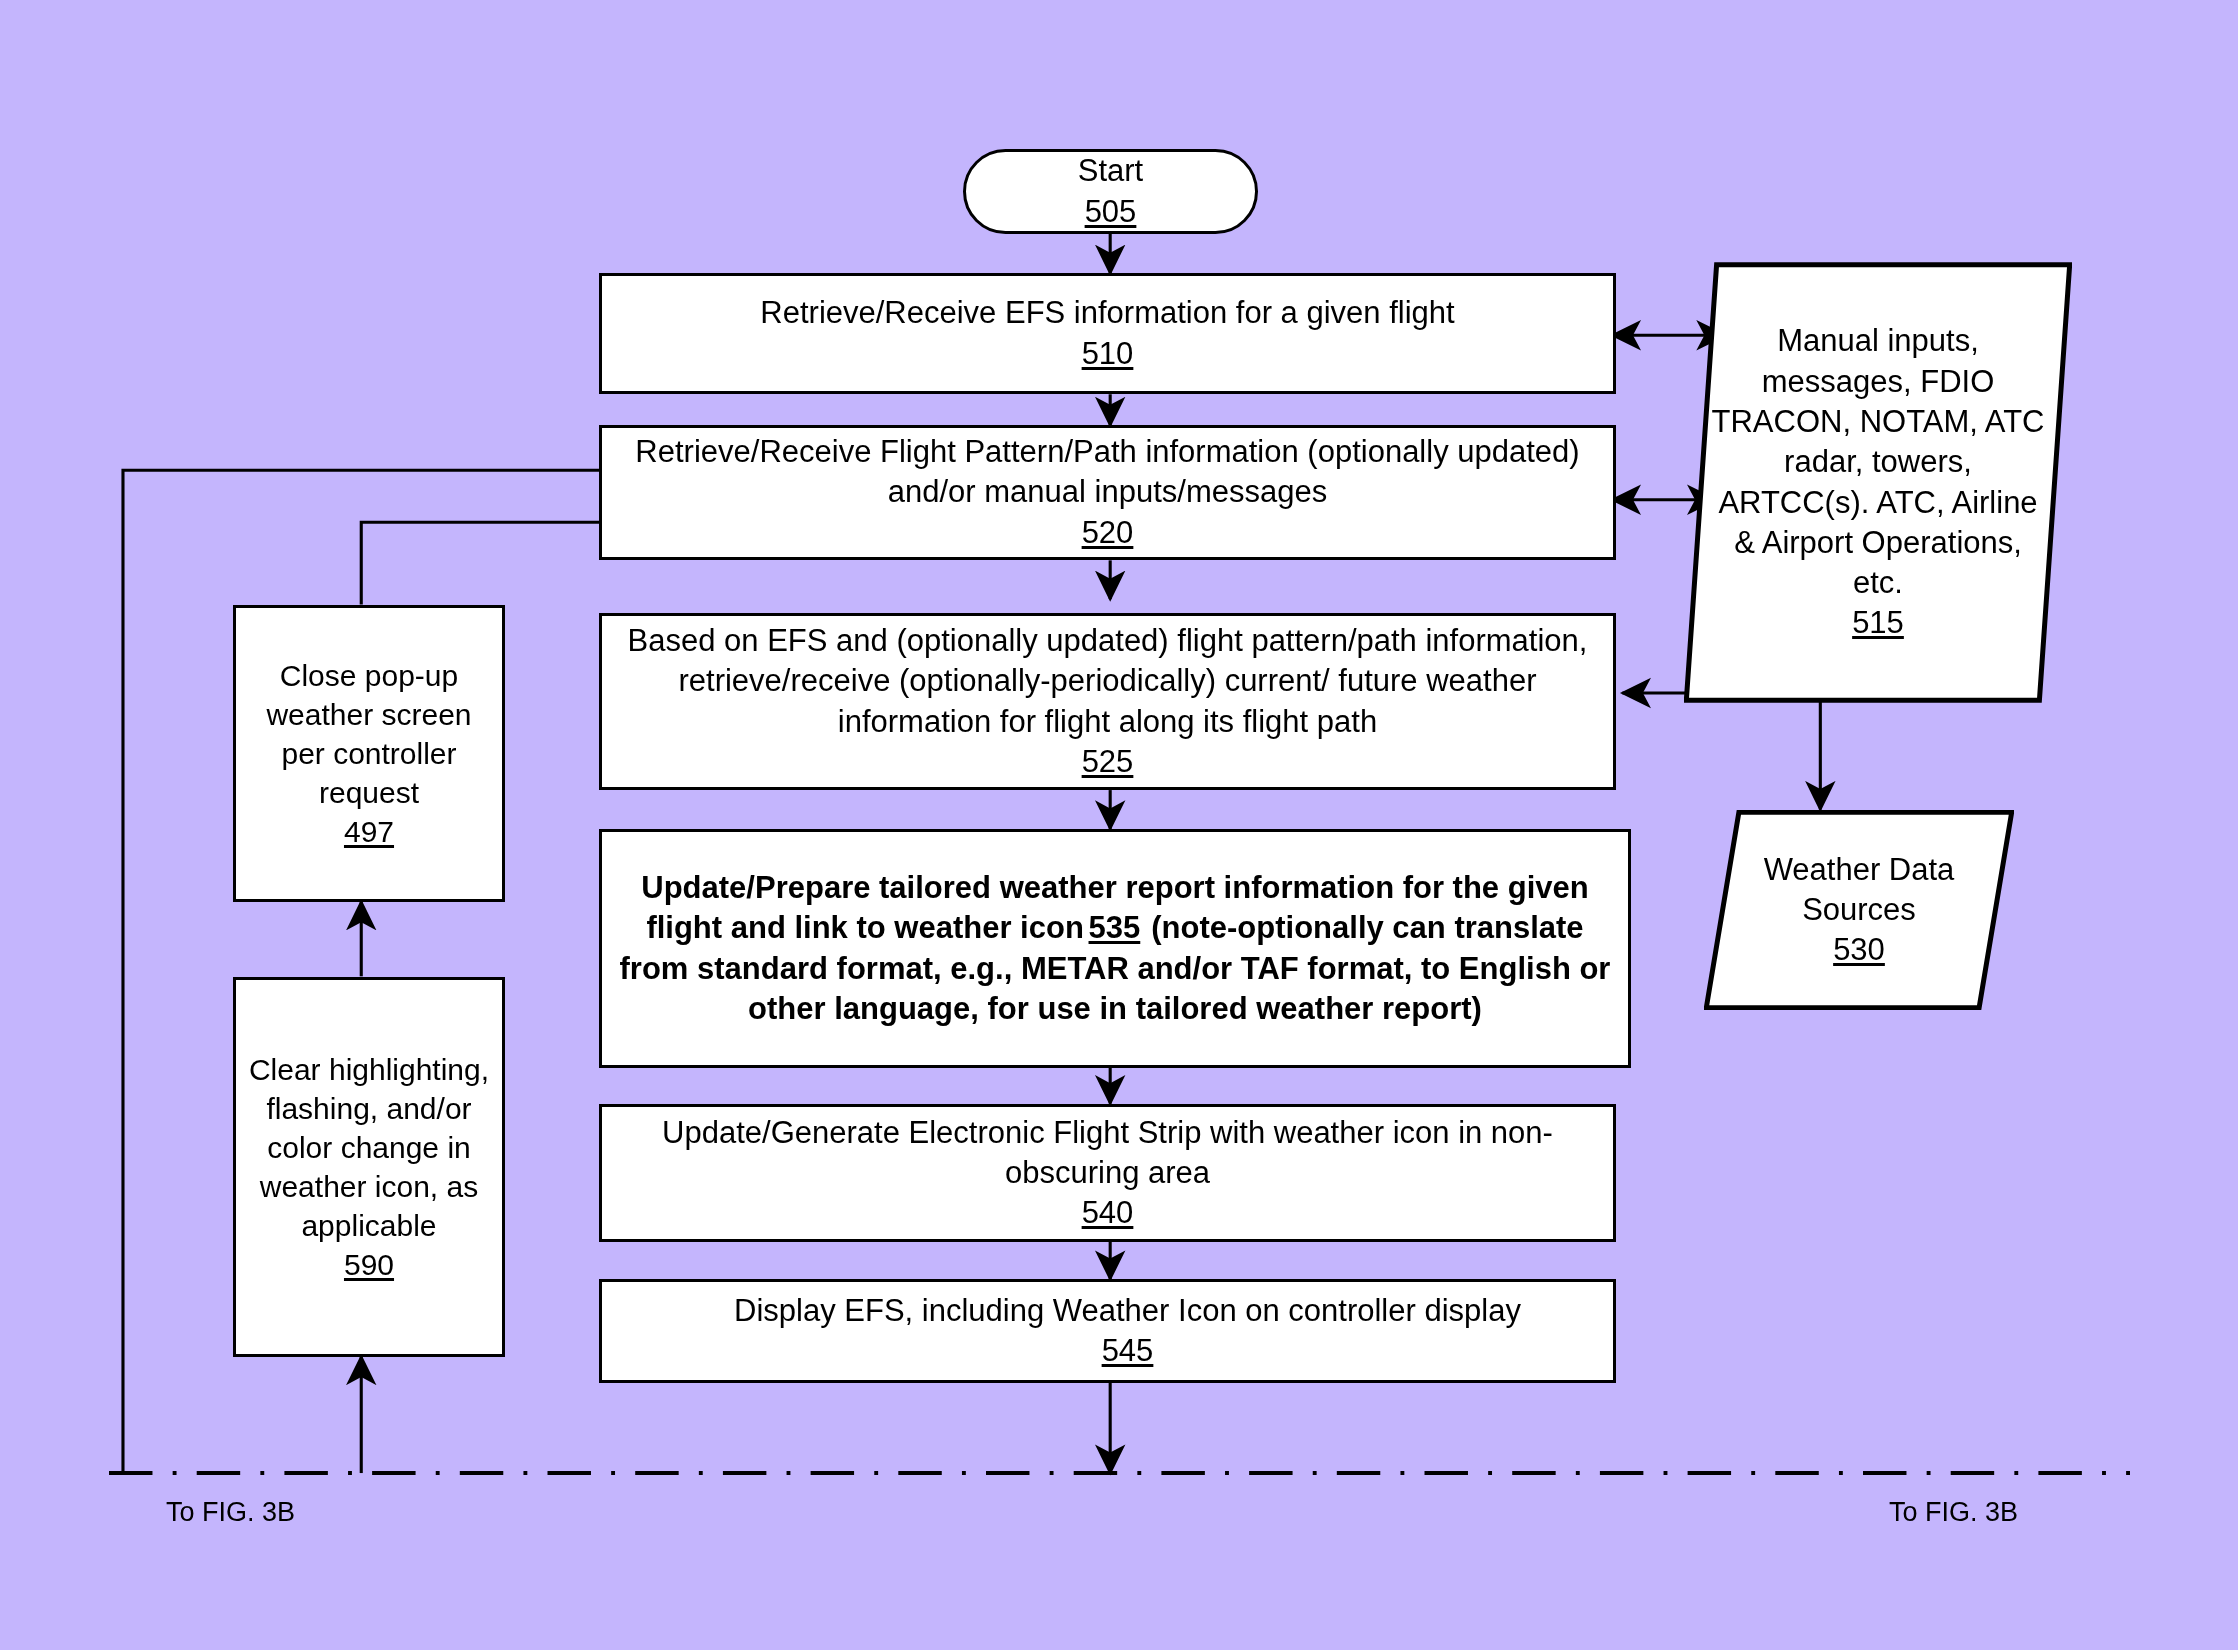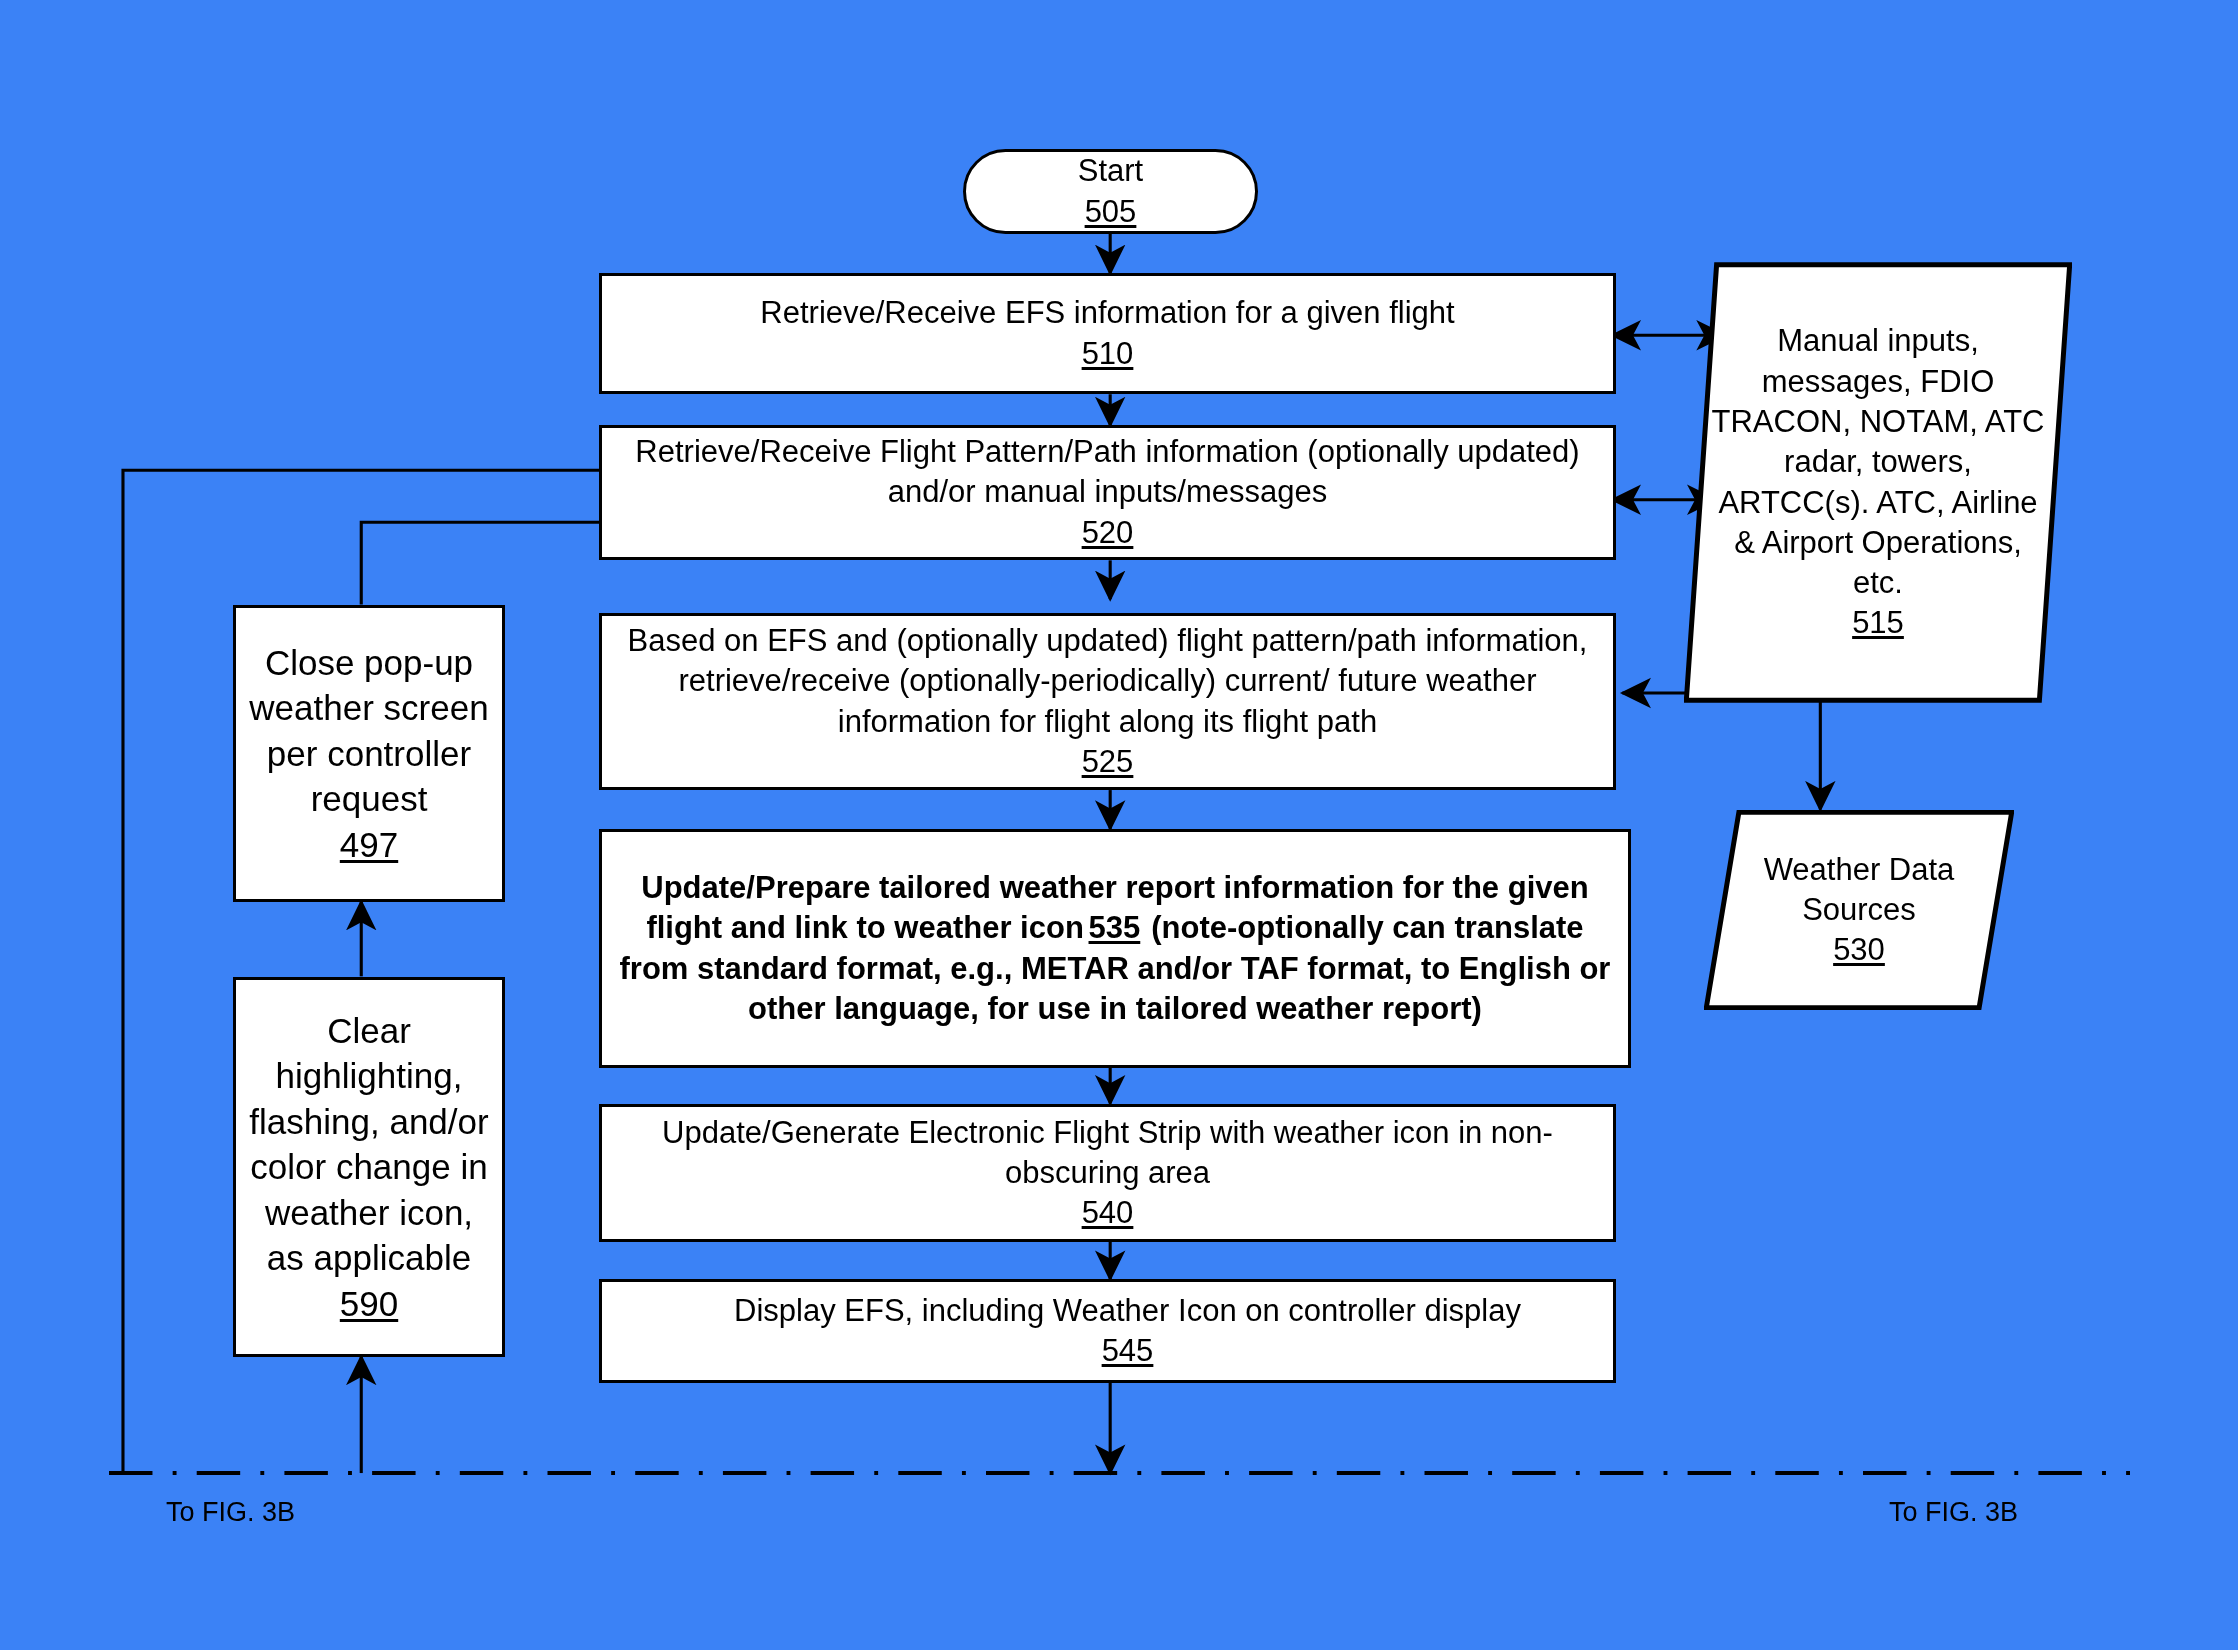--- a/index.html
+++ b/index.html
@@ -1,21 +1,21 @@
 <!DOCTYPE html>
 <html style="font-size:12.4px"><head>
 <meta charset="utf-8">
 <title>FIG. 3A Flowchart</title>
 <style>
   html,body{margin:0;padding:0;background:#ffffff;}
   body{font-family:"Liberation Sans","DejaVu Sans",sans-serif;color:#000;}
   #canvas{
     position:relative;
     width:2239px;height:1650px;
-    background:#3b82f6;
+    background:#c4b5fd;
     overflow:hidden;
   }
   svg#wires{position:absolute;left:0;top:0;width:2239px;height:1650px;pointer-events:none;}
 
   .node{
     position:absolute;
     box-sizing:border-box;
     border:3.1px solid #000;
     background:#fff;
     display:flex;
@@ -31,21 +31,21 @@
   
   .terminator{
     border-radius:7762px;
     font-size:31px;
   }
 
   
   .process{font-size:31px;}
 
   
-  .narrow{font-size:35px;justify-content:center;}
+  .narrow{font-size:30px;justify-content:center;}
 
   
   .para{
     position:absolute;
     box-sizing:border-box;
     display:flex;
     align-items:center;
     justify-content:center;
     text-align:center;
     font-size:31px;

